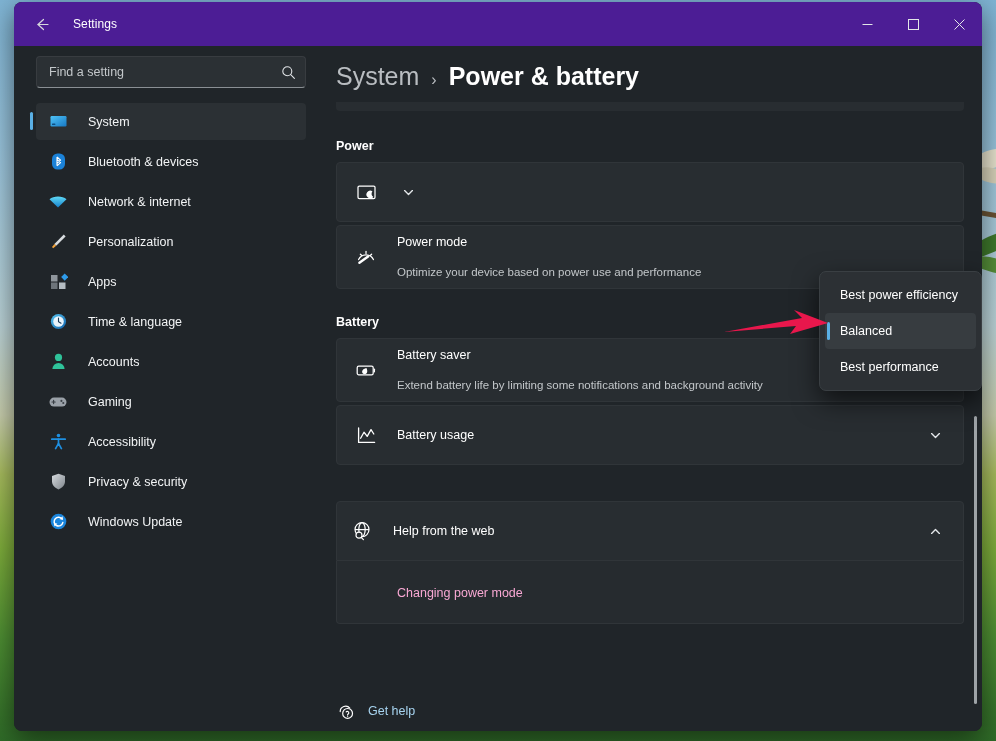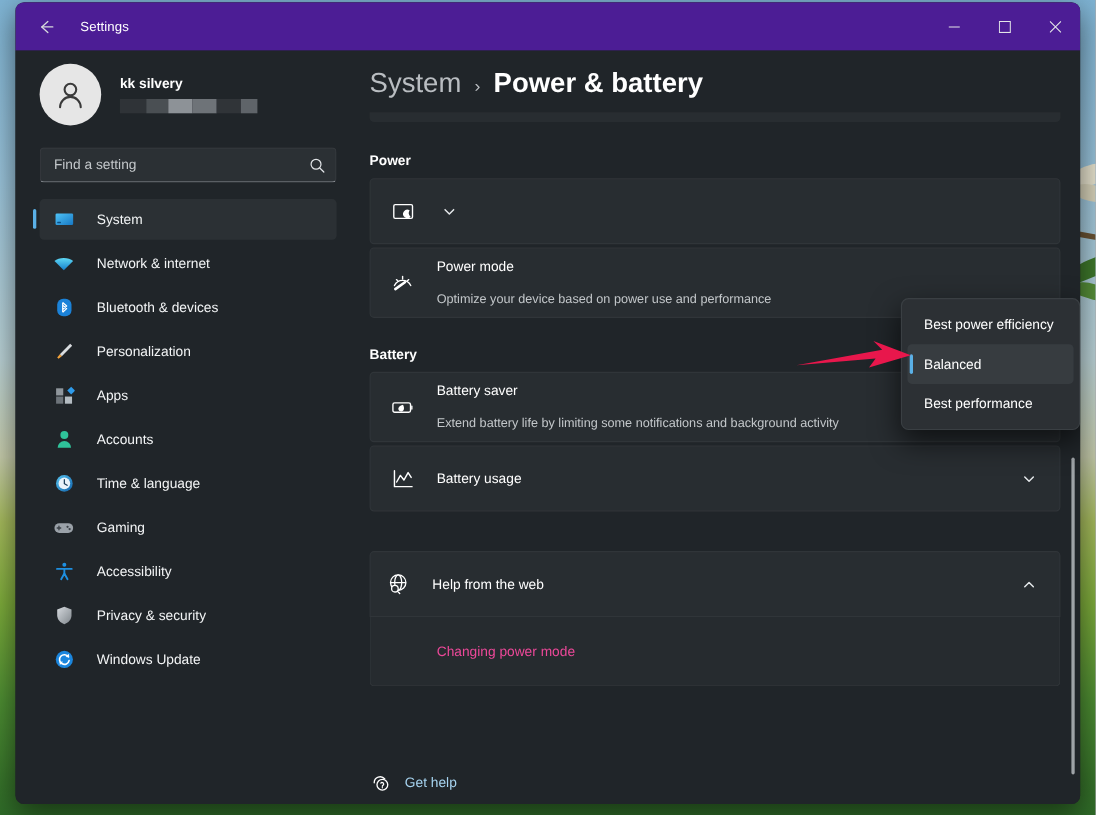--- a/index.html
+++ b/index.html
@@ -306,21 +306,21 @@
   }
   #help-body {
     background: #262b2f;
     border: 1px solid #303539;
     border-top: none;
     border-radius: 0 0 4px 4px;
     padding: 22px 0 22px 60px;
   }
   .help-link {
     font-size: 12.5px;
-    color: #ec4899;
+    color: #f9a8d4;
     text-decoration: none;
   }
 
   #gethelp-row {
     position: absolute;
     left: 4px;
     bottom: 10px;
     display: flex;
     align-items: center;
   }
@@ -431,39 +431,20 @@
             <path d="M0.5 0.5 L10.5 10.5 M10.5 0.5 L0.5 10.5"></path>
           </svg>
         </div>
       </div>
     </div>
 
     <div id="body">
 
       <div id="sidebar">
 
-        <div id="account">
-          <div id="avatar">
-            <svg width="34" height="34" viewBox="0 0 34 34" fill="none" stroke="#3a3a3a" stroke-width="1.9">
-              <circle cx="17" cy="12.4" r="5.3"></circle>
-              <path d="M7.6 28.5 a9.4 9.4 0 0 1 18.8 0" stroke-linecap="round"></path>
-            </svg>
-          </div>
-          <div id="account-info">
-            <div id="account-name">kk silvery</div>
-            <div id="account-email-redacted">
-              <i style="width:24px;background:#2f3337"></i>
-              <i style="width:20px;background:#4a4f53"></i>
-              <i style="width:22px;background:#8d9297"></i>
-              <i style="width:22px;background:#6e7378"></i>
-              <i style="width:22px;background:#303438"></i>
-              <i style="width:15px;background:#5f6469"></i>
-            </div>
-          </div>
-        </div>
 
         <div id="search-wrap">
           <input id="search-input" type="text" placeholder="Find a setting" style="">
           <span id="search-icon">
             <svg width="15" height="15" viewBox="0 0 15 15" fill="none" stroke="currentColor" stroke-width="1.1">
               <circle cx="6.3" cy="6.3" r="4.5"></circle>
               <path d="M9.7 9.7 L13.4 13.4" stroke-linecap="round"></path>
             </svg>
           </span>
         </div>
@@ -481,90 +462,90 @@
                   </defs>
                 <rect x="1.5" y="4" width="16" height="10.5" rx="1.2" fill="url(#gMon)"></rect>
                 <rect x="3" y="11.6" width="3.4" height="1.3" rx=".5" fill="#0d4f84"></rect>
               </svg>
             </span>
             <span class="nav-label">System</span>
           </div>
 
           <div class="nav-item">
             <span class="nav-icon">
+              <svg width="19" height="19" viewBox="0 0 19 19">
+                <rect x="3" y="1.5" width="13" height="16" rx="5.5" fill="#1b82d8"></rect>
+                <path d="M8 5 L11.6 8.2 L8 11.4 M8 13.8 L11.6 10.6 L8 7.4 M8 5 V13.8" fill="none" stroke="#ffffff" stroke-width="1.1" stroke-linejoin="round"></path>
+              </svg>
+            </span>
+            <span class="nav-label">Bluetooth &amp; devices</span>
+          </div>
+
+          <div class="nav-item">
+            <span class="nav-icon">
               <svg width="20" height="20" viewBox="0 0 20 20">
                 <defs>
                     <linearGradient id="gWifi" x1="0" y1="0" x2="0" y2="1">
                   <stop offset="0" stop-color="#5ed8f5"></stop>
                       <stop offset="1" stop-color="#1580cc"></stop>
                 </linearGradient>
                   </defs>
                 <path d="M1.5 7.2 C5.4 3.6 14.6 3.6 18.5 7.2 L10 15.6 Z" fill="url(#gWifi)"></path>
               </svg>
             </span>
             <span class="nav-label">Network &amp; internet</span>
           </div>
 
           <div class="nav-item">
             <span class="nav-icon">
               <svg width="19" height="19" viewBox="0 0 19 19">
-                <rect x="3" y="1.5" width="13" height="16" rx="5.5" fill="#1b82d8"></rect>
-                <path d="M8 5 L11.6 8.2 L8 11.4 M8 13.8 L11.6 10.6 L8 7.4 M8 5 V13.8" fill="none" stroke="#ffffff" stroke-width="1.1" stroke-linejoin="round"></path>
-              </svg>
-            </span>
-            <span class="nav-label">Bluetooth &amp; devices</span>
-          </div>
-
-          <div class="nav-item">
-            <span class="nav-icon">
-              <svg width="19" height="19" viewBox="0 0 19 19">
                 <path d="M14.8 2.6 L16.6 4.4 L7.2 13.8 L5.4 12 Z" fill="#d9dde0"></path>
                 <path d="M5.4 12 L7.2 13.8 L4.2 16.2 L3 15 Z" fill="#f2a33c"></path>
               </svg>
             </span>
             <span class="nav-label">Personalization</span>
           </div>
 
           <div class="nav-item">
             <span class="nav-icon">
               <svg width="19" height="19" viewBox="0 0 19 19">
                 <rect x="2" y="3" width="6.5" height="6.5" fill="#8f969c"></rect>
                 <rect x="2" y="10.5" width="6.5" height="6.5" fill="#6d747a"></rect>
                 <rect x="10" y="10.5" width="6.5" height="6.5" fill="#b4bcc2"></rect>
                 <rect x="13.2" y="2.6" width="5" height="5" fill="#2e9bea" transform="rotate(45 15.7 5.1)"></rect>
               </svg>
             </span>
             <span class="nav-label">Apps</span>
-          </div>
-
-          <div class="nav-item">
-            <span class="nav-icon">
-              <svg width="19" height="19" viewBox="0 0 19 19">
-                <circle cx="9.5" cy="5.4" r="3.6" fill="#2fc39a"></circle>
-                <path d="M3.4 17 a6.1 6.1 0 0 1 12.2 0 Z" fill="#2fc39a"></path>
-              </svg>
-            </span>
-            <span class="nav-label">Accounts</span>
           </div>
 
           <div class="nav-item">
             <span class="nav-icon">
               <svg width="19" height="19" viewBox="0 0 19 19">
                 <defs>
                     <linearGradient id="gClk" x1="0" y1="0" x2="1" y2="1">
                   <stop offset="0" stop-color="#56c5f2"></stop>
                       <stop offset="1" stop-color="#1060a8"></stop>
                 </linearGradient>
                   </defs>
                 <circle cx="9.5" cy="9.5" r="7.6" fill="url(#gClk)"></circle>
                 <circle cx="9.5" cy="9.5" r="5.3" fill="#e9f3fa"></circle>
                 <path d="M9.5 6 V9.7 L12 11.2" stroke="#173a57" stroke-width="1.1" fill="none" stroke-linecap="round"></path>
               </svg>
             </span>
             <span class="nav-label">Time &amp; language</span>
+          </div>
+
+          <div class="nav-item">
+            <span class="nav-icon">
+              <svg width="19" height="19" viewBox="0 0 19 19">
+                <circle cx="9.5" cy="5.4" r="3.6" fill="#2fc39a"></circle>
+                <path d="M3.4 17 a6.1 6.1 0 0 1 12.2 0 Z" fill="#2fc39a"></path>
+              </svg>
+            </span>
+            <span class="nav-label">Accounts</span>
           </div>
 
           <div class="nav-item">
             <span class="nav-icon">
               <svg width="20" height="20" viewBox="0 0 20 20">
                 <rect x="1.5" y="5.6" width="17" height="9" rx="4.5" fill="#9aa1a8"></rect>
                 <path d="M5.6 8.4 V11.6 M4 10 H7.2" stroke="#3a4046" stroke-width="1.2" stroke-linecap="round"></path>
                 <circle cx="13.4" cy="8.9" r="1.05" fill="#3a4046"></circle>
                 <circle cx="15.3" cy="11" r="1.05" fill="#3a4046"></circle>
               </svg>

